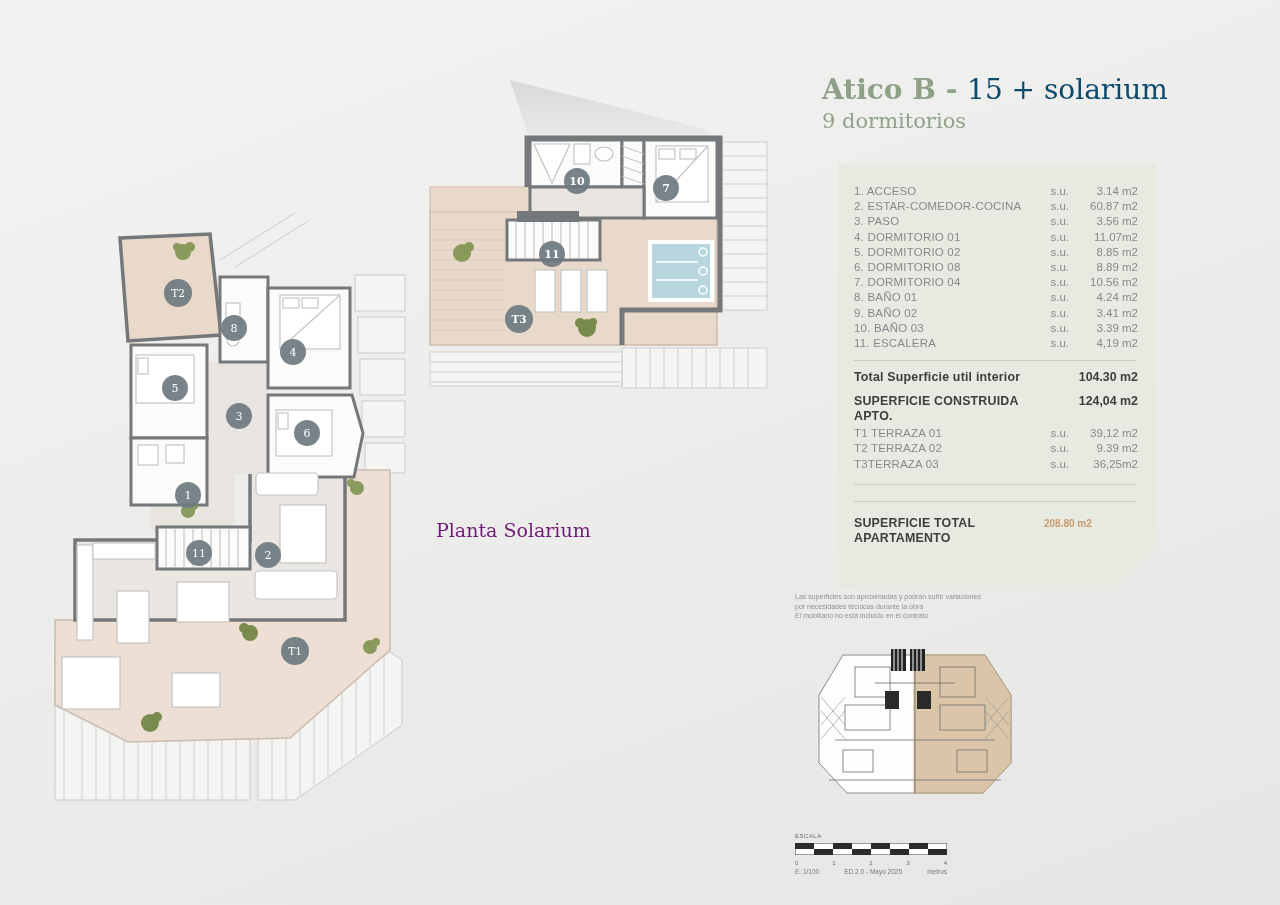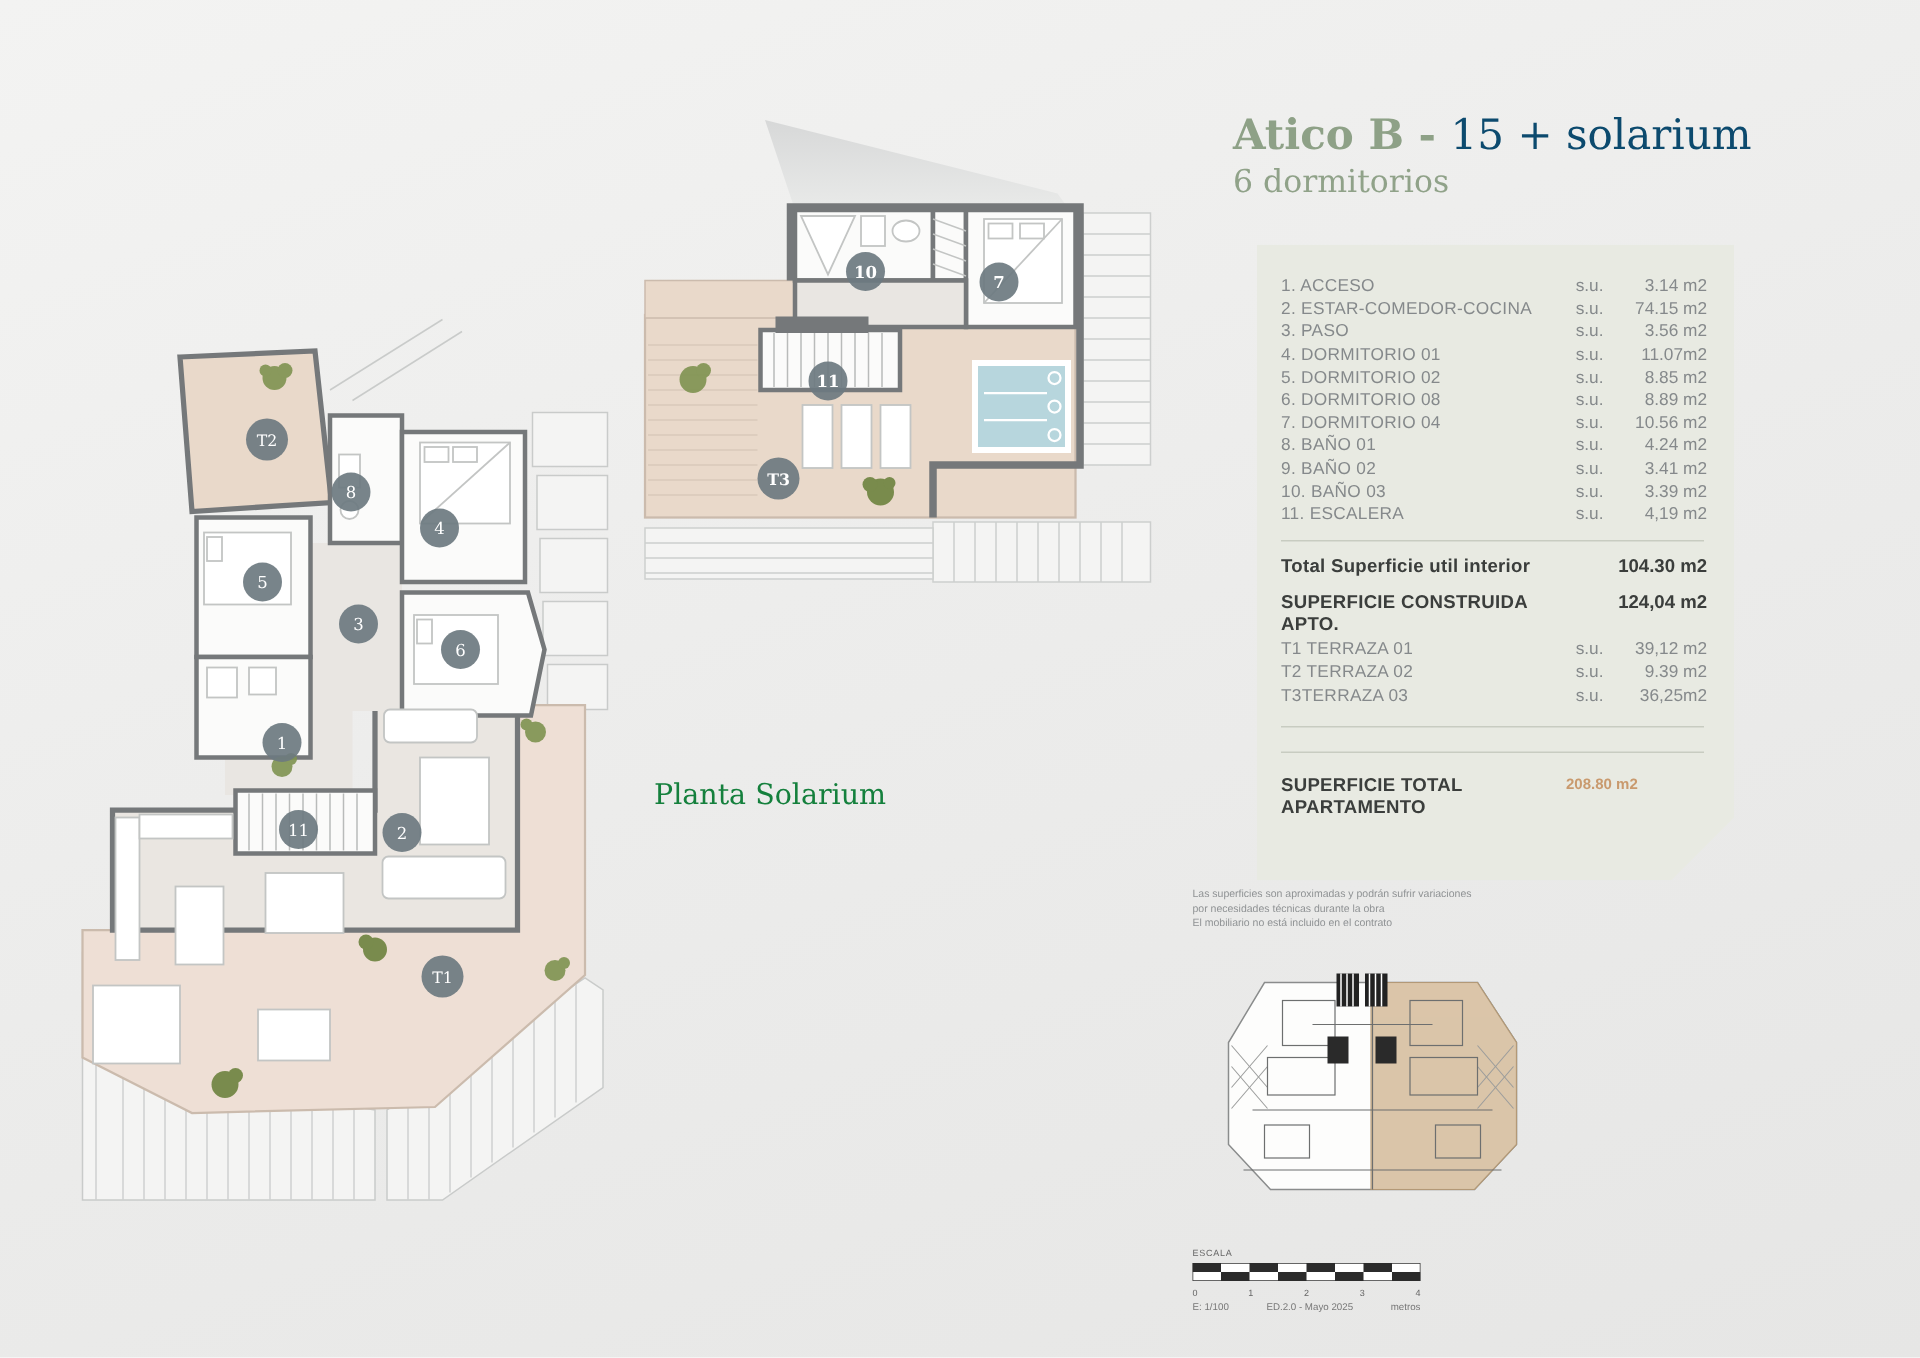--- a/index.html
+++ b/index.html
@@ -31,21 +31,21 @@
   .brow{display:flex;align-items:flex-start;color:#3b3e3c;font-weight:bold;font-size:12.4px;line-height:15px;}
   .brow .lbl{flex:1;letter-spacing:.2px;}
   .brow .val{text-align:right;white-space:nowrap;}
   .orange{color:#c99a6e;font-size:10px;}
 
   
   #disclaimer{left:795px;top:592px;width:280px;font-size:7px;line-height:9.5px;color:#8f9294;}
 
   
   #planta-solarium-label{left:436px;top:519px;font-family:"DejaVu Serif","Liberation Serif",serif;
-    font-size:19px;color:#15803d;}
+    font-size:19px;color:#701a75;}
 
   
   #scale-bar{left:795px;top:833px;width:160px;}
   #scale-bar .escala{font-size:6px;color:#666;letter-spacing:.5px;margin-bottom:2px;}
   #scale-ticks{display:flex;justify-content:space-between;font-size:6px;color:#666;width:152px;margin-top:1px;}
   #scale-labels{display:flex;justify-content:space-between;font-size:6.5px;color:#777;width:152px;margin-top:2px;}
 
   svg text{user-select:none;}
 </style>
 </head>
@@ -368,33 +368,33 @@
   </g>
 </svg>
 </div>
 
 <div class="abs" id="planta-solarium-label">Planta Solarium</div>
 
 <div class="abs" id="title-block">
   <div class="title-line">
     <span class="title-bold">Atico B - </span><span class="title-light">15 + solarium</span>
   </div>
-  <div class="subtitle">6 dormitorios</div>
+  <div class="subtitle">9 dormitorios</div>
 </div>
 
 <div class="abs" id="areas-panel">
   <div class="row">
       <span class="lbl">1. ACCESO</span>
       <span class="su">s.u.</span>
       <span class="val">3.14 m2</span>
     </div>
   <div class="row">
       <span class="lbl">2. ESTAR-COMEDOR-COCINA</span>
       <span class="su">s.u.</span>
-      <span class="val">74.15 m2</span>
+      <span class="val">60.87 m2</span>
     </div>
   <div class="row">
       <span class="lbl">3. PASO</span>
       <span class="su">s.u.</span>
       <span class="val">3.56 m2</span>
     </div>
   <div class="row">
       <span class="lbl">4. DORMITORIO 01</span>
       <span class="su">s.u.</span>
       <span class="val">11.07m2</span>

